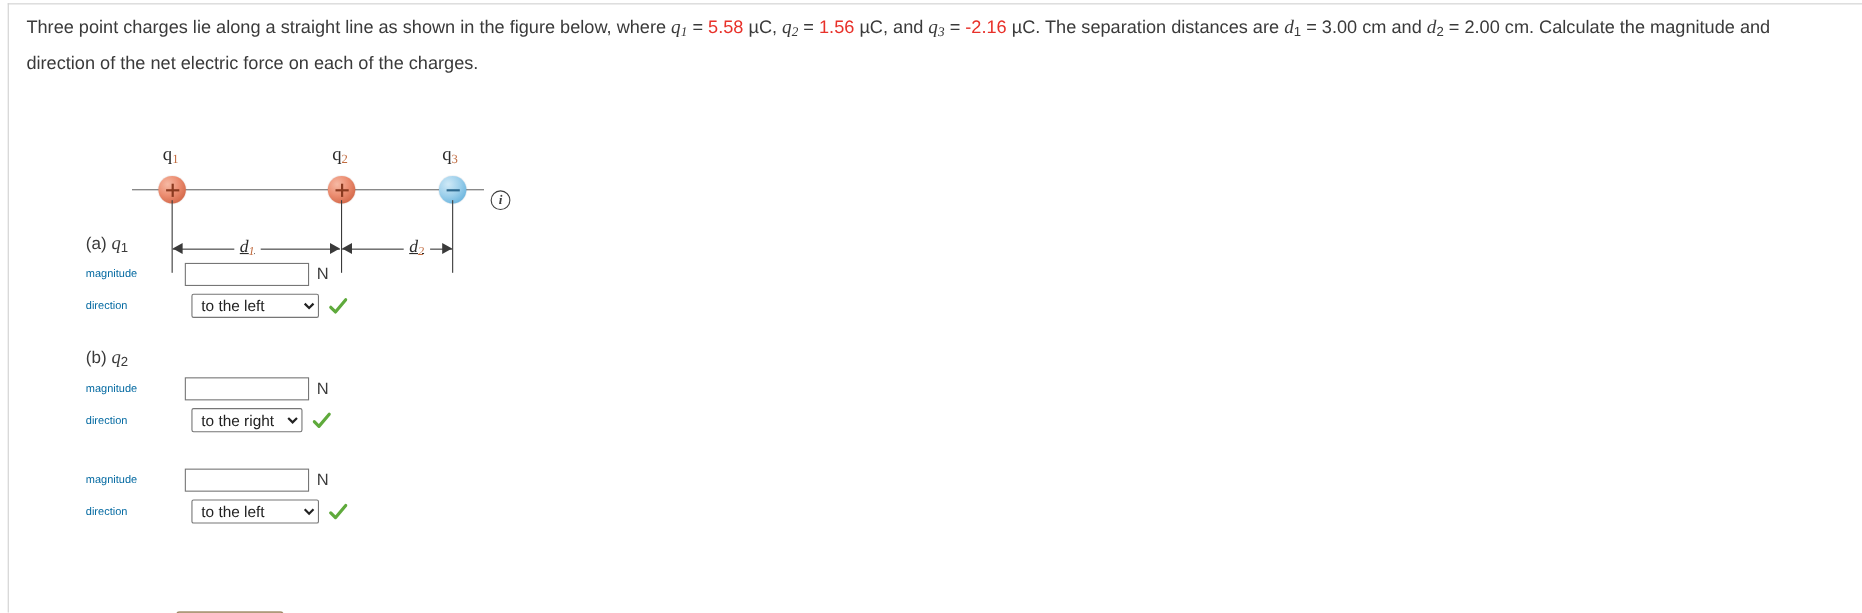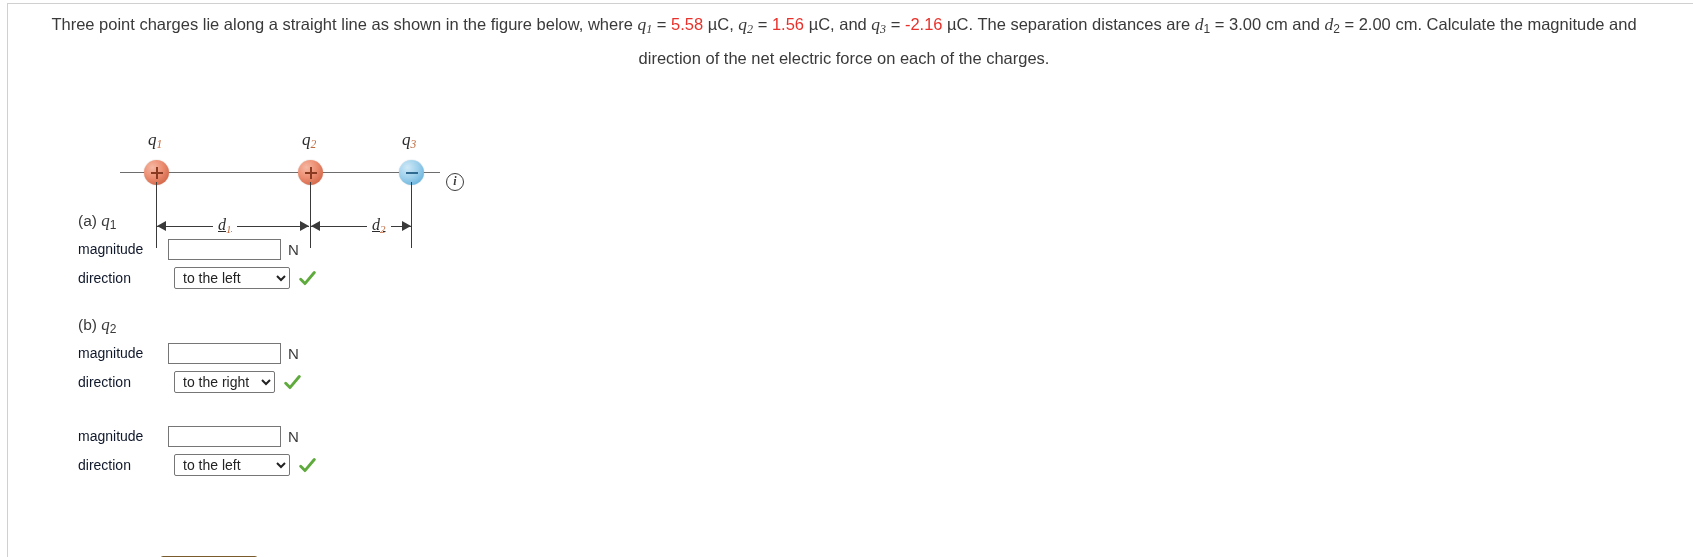--- a/index.html
+++ b/index.html
@@ -33,21 +33,20 @@
 
   
   .statement {
     position: absolute;
     left: 16px;
     top: 6px;
     width: 1640px;
     font-size: 16.5px;
     line-height: 29px;
     color: #3a3a3a;
-    text-align: center;
   }
   .var {
     font-family: "Liberation Serif", serif;
     font-style: italic;
     font-size: 17.5px;
   }
   .sub {
     font-family: "Liberation Serif", serif;
     font-style: italic;
     font-size: 12px;
@@ -119,21 +118,20 @@
     height: 48%;
     background: #8a3a20;
   }
   .sign.minus::before {
     background: #2f6a90;
   }
   .chg-label {
     position: absolute;
     top: 64px;
     font-family: "Liberation Serif", serif;
-    font-style: italic;
     font-size: 17px;
     color: #2b2b2b;
     white-space: nowrap;
   }
   .chg-label .s {
     font-size: 11.5px;
     vertical-align: -3px;
     color: #c06a3e;
   }
   .drop {
@@ -214,22 +212,22 @@
     font-size: 17px;
   }
   .ans-row {
     display: flex;
     align-items: center;
     height: 26px;
     margin-top: 3px;
   }
   .ans-label {
     width: 90px;
-    font-size: 14px;
-    color: #0f172a;
+    font-size: 10px;
+    color: #0369a1;
   }
   .mag-input {
     width: 113px;
     height: 21px;
     border: 1px solid #767676;
     background: #ffffff;
     font-family: "Liberation Sans", sans-serif;
     font-size: 14px;
     color: #222;
     padding: 0 3px;

